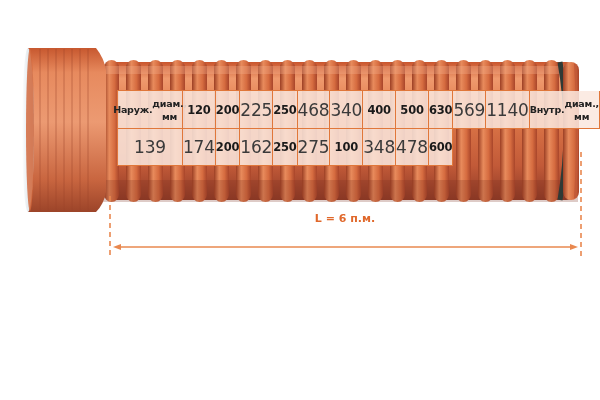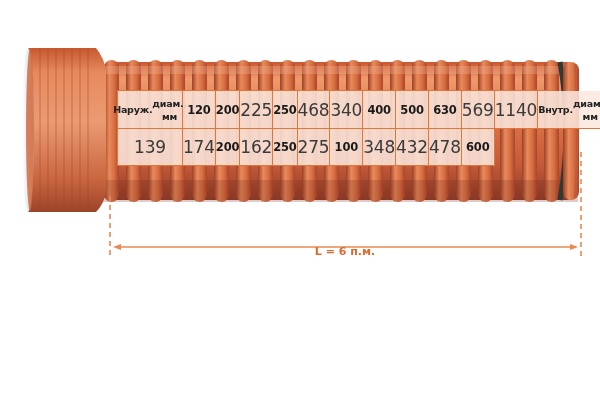--- a/index.html
+++ b/index.html
@@ -10,21 +10,21 @@
          display:grid; grid-template-columns: 65px repeat(12, 1fr);
          grid-template-rows: 38px 37px; }
   .cell { border-right:1px solid #e0773a; border-bottom:1px solid #e0773a;
           background:rgba(250,232,222,0.86); display:flex; align-items:center;
           justify-content:center; font-size:17px; color:#2b2b2b; letter-spacing:-0.2px; }
   .tbl { border-top:1px solid #e0773a; border-left:1px solid #e0773a; }
   .cell.label { flex-direction:row; font-weight:bold; font-size:9.5px; line-height:13px;
                 text-align:center; color:#222; }
   .cell.bold { font-weight:bold; font-size:11.5px; color:#1a1a1a; }
   .cell.light { font-weight:normal; color:#3a3a3a; }
-  .dim-label { position:absolute; left:300px; top:245px; width:90px; text-align:center;
+  .dim-label { position:absolute; left:300px; top:212px; width:90px; text-align:center;
                font-size:11px; font-weight:bold; color:#e0682b; }
 </style>
 </head>
 <body>
 
 <div id="scene">
   <svg width="600" height="400" viewBox="0 0 600 400" style="position:absolute;left:0;top:0;">
     <defs>
       <linearGradient id="corrG" x1="0" y1="0" x2="0" y2="1">
         <stop offset="0" stop-color="#c9562e"></stop>
@@ -153,19 +153,18 @@
       <span>диам., мм</span>
     </div>
     <div class="cell light">139</div>
     <div class="cell light">174</div>
     <div class="cell bold">200</div>
     <div class="cell light">162</div>
     <div class="cell bold">250</div>
     <div class="cell light">275</div>
     <div class="cell bold">100</div>
     <div class="cell light">348</div>
-    <div class="cell light">432</div>
     <div class="cell light">478</div>
     <div class="cell bold">600</div>
   </div>
 
   <div class="dim-label">L = 6 п.м.</div>
 </div>
 
 </body></html>

